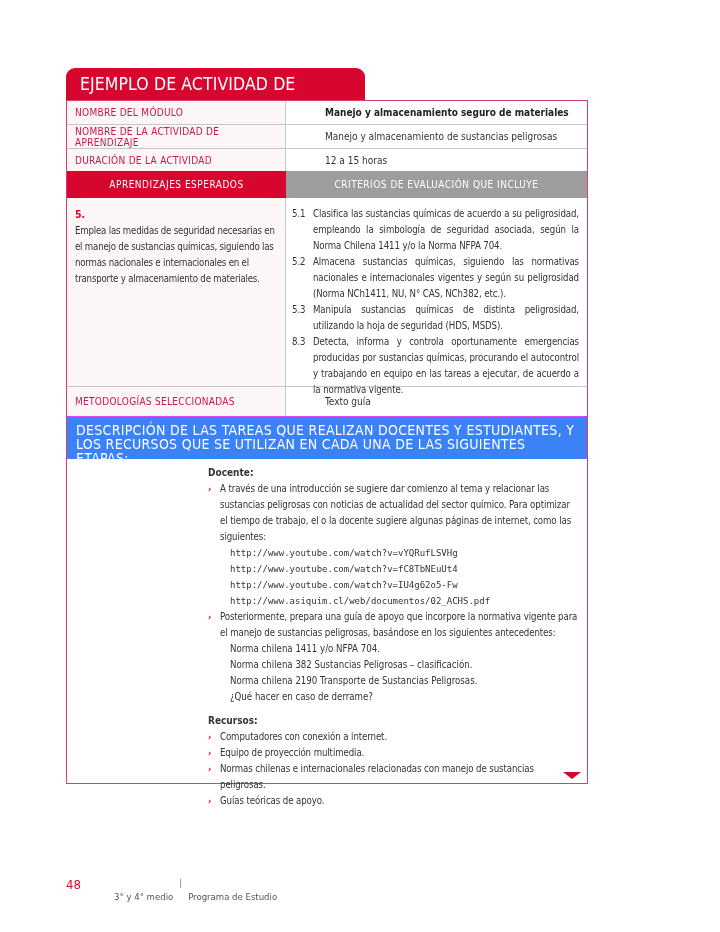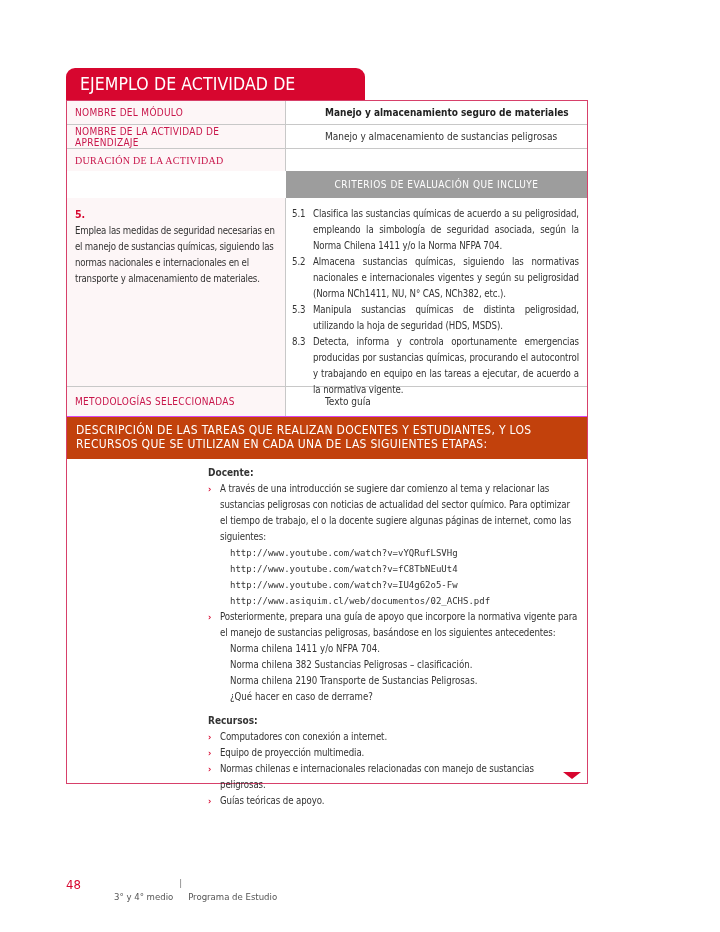--- a/index.html
+++ b/index.html
@@ -45,22 +45,22 @@
     border-right: 1px solid #c8c8c8; box-sizing: border-box; padding: 10px 6px 0 8px;
   }
   .ae-num { color: #d7062f; font-size: 10.5px; font-weight: bold; margin-bottom: 3px; }
   .ae-text { font-size: 9.6px; line-height: 16px; color: #333; letter-spacing: -0.2px; }
   .ce-col { position: absolute; left: 219px; right: 0; top: 0; bottom: 0; padding: 8px 8px 0 6px; }
   .ce-item { display: flex; font-size: 9.6px; line-height: 16px; color: #333; text-align: justify; letter-spacing: -0.1px; }
   .ce-num { width: 21px; flex: none; }
   .ce-txt { flex: 1; }
   .met-row { position: absolute; left: 0; width: 100%; top: 286px; height: 30px; border-bottom: 1px solid #d946ef; box-sizing: border-box; }
   .desc-bar {
-    position: absolute; left: 0; width: 100%; top: 316px; height: 42px; background: #c2410c; color: #fff;
-    font-size: 12px; line-height: 14px; padding: 6px 10px 0 9px; box-sizing: border-box; letter-spacing: 0.3px;
+    position: absolute; left: 0; width: 100%; top: 316px; height: 42px; background: #3b82f6; color: #fff;
+    font-size: 14px; line-height: 14px; padding: 6px 10px 0 9px; box-sizing: border-box; letter-spacing: 0.3px;
   }
   .prep { position: absolute; left: 0; right: 0; top: 358px; bottom: 0; }
   .prep-lbl {
     position: absolute; left: 0; top: 0; bottom: 0; width: 109px; background: #fdf6f7;
     color: #c8154a; font-size: 10px; line-height: 15px; padding: 6px 0 0 8px; box-sizing: border-box; letter-spacing: 0.3px;
   }
   .prep-body { position: absolute; left: 109px; right: 0; top: 0; bottom: 0; padding: 6px 8px 0 8px; font-size: 9.6px; line-height: 16px; color: #333; margin-left: 24px; }
   .sub { font-weight: bold; color: #333; font-size: 10px; }
   .bullet { display: flex; letter-spacing: -0.1px; }
   .chev { width: 12px; flex: none; color: #d7062f; font-weight: bold; font-size: 9px; }
@@ -85,25 +85,27 @@
 
   <div class="frame">
     <div class="row" style="top:0;height:24px;">
       <div class="lbl">NOMBRE DEL MÓDULO</div>
       <div class="val bold">Manejo y almacenamiento seguro de materiales</div>
     </div>
     <div class="row" style="top:24px;height:24px;">
       <div class="lbl">NOMBRE DE LA ACTIVIDAD DE APRENDIZAJE</div>
       <div class="val">Manejo y almacenamiento de sustancias peligrosas</div>
     </div>
-    <div class="row" style="top:48px;height:22px;border-bottom:none;font-family:Liberation Serif, serif;">
+    <div class="row" style="top:48px;height:22px;border-bottom:none;">
       <div class="lbl">DURACIÓN DE LA ACTIVIDAD</div>
+      <div class="val">12 a 15 horas</div>
     </div>
 
     <div class="head-row">
+      <div class="head-left">APRENDIZAJES ESPERADOS</div>
       <div class="head-right">CRITERIOS DE EVALUACIÓN QUE INCLUYE</div>
     </div>
 
     <div class="big-row">
       <div class="ae-col">
         <div class="ae-num">5.</div>
         <div class="ae-text">Emplea las medidas de seguridad necesarias en el manejo de sustancias químicas, siguiendo las normas nacionales e internacionales en el transporte y almacenamiento de materiales.</div>
       </div>
       <div class="ce-col">
         <div class="ce-item">

